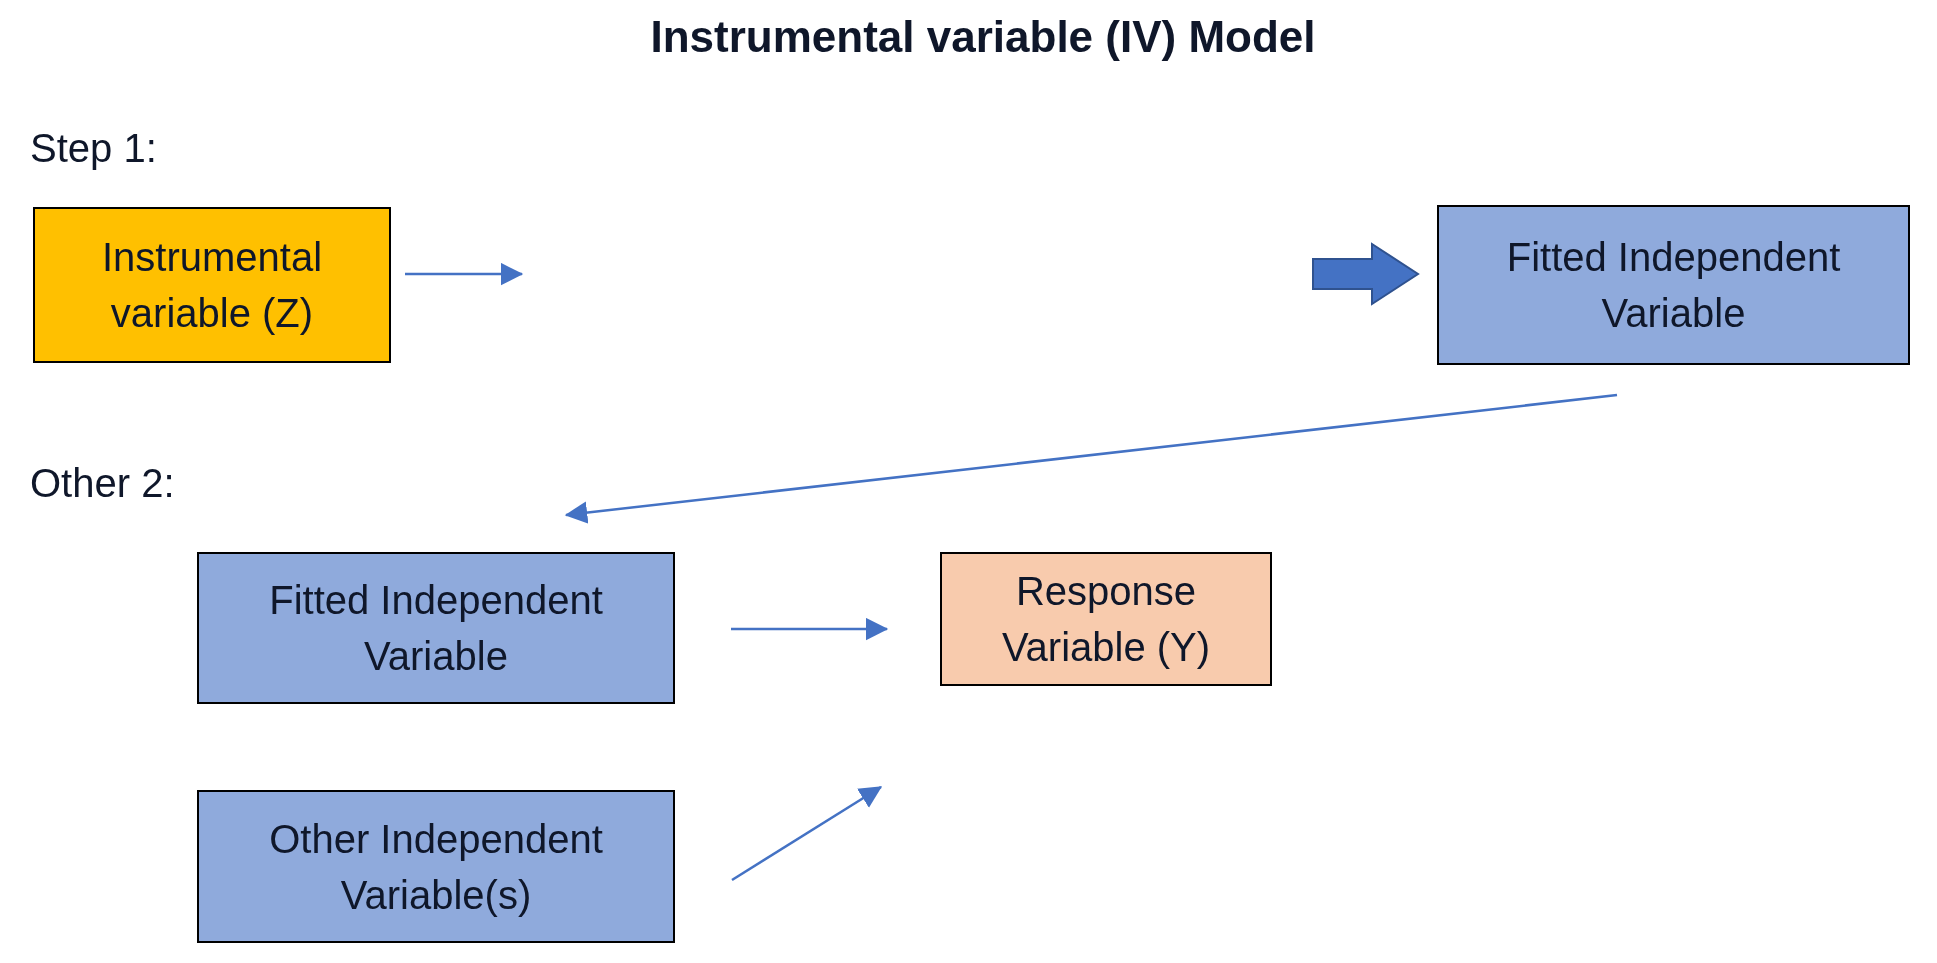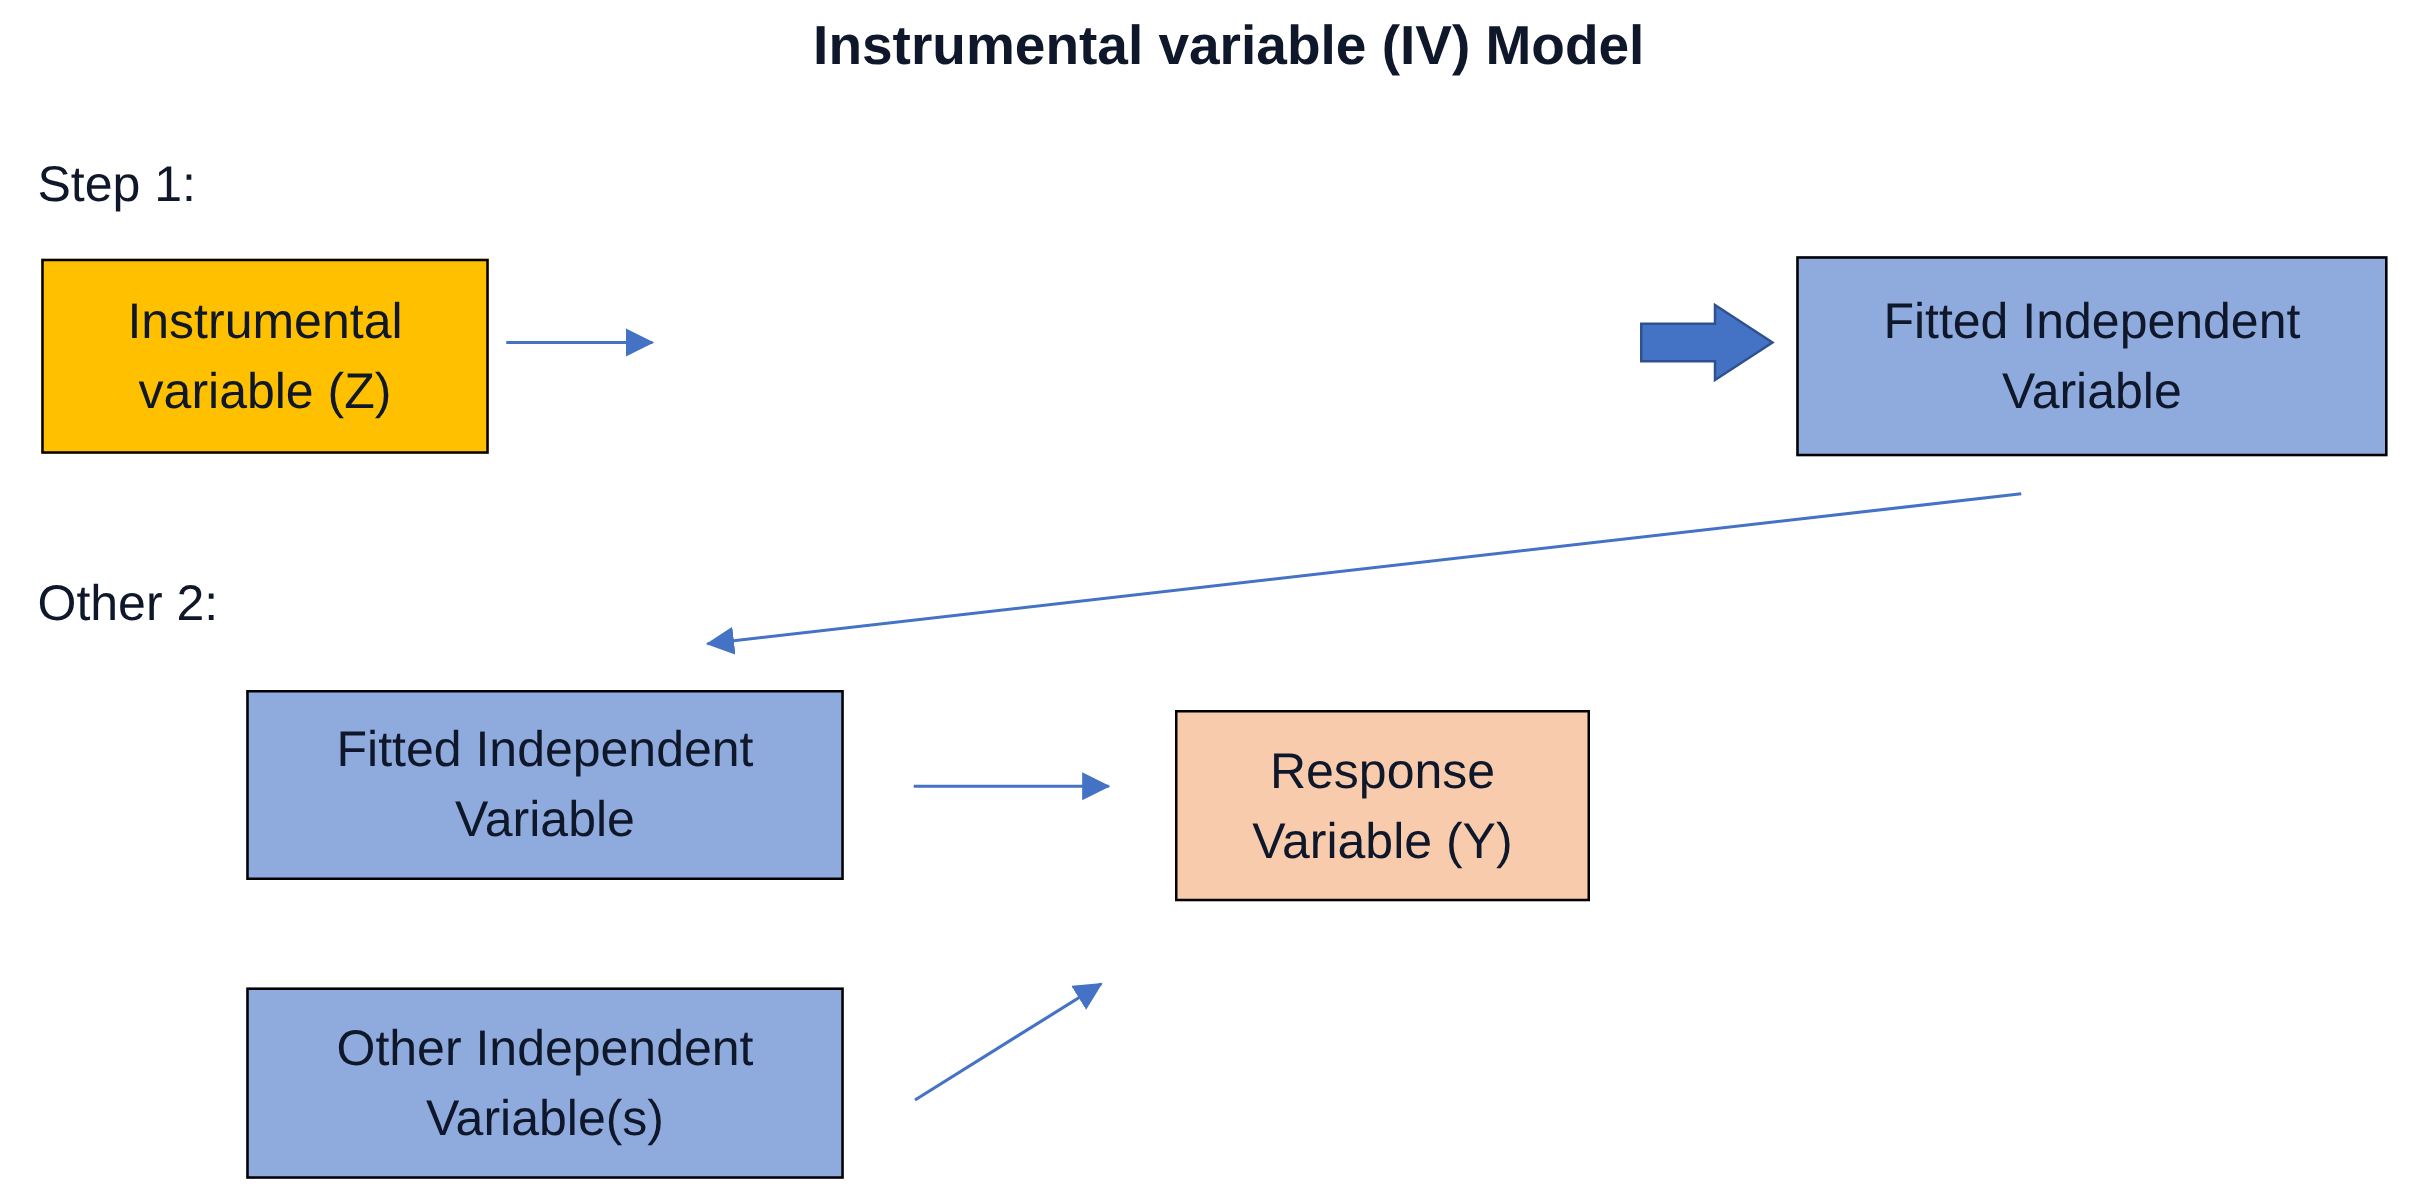--- a/index.html
+++ b/index.html
@@ -32,21 +32,21 @@
     font-size:40px;line-height:56px;
     white-space:pre-line;
   }
   .node-blue{background:var(--variable-fill);}
   .node-yellow{background:var(--instrument-fill);}
   .node-peach{background:var(--response-fill);}
   #node-instrumental{left:33px;top:207px;width:358px;height:156px;}
   #node-independent{left:573px;top:207px;width:672px;height:153px;}
   #node-fitted1{left:1437px;top:205px;width:473px;height:160px;}
   #node-fitted2{left:197px;top:552px;width:478px;height:152px;}
-  #node-response{left:940px;top:568px;width:332px;height:153px;}
+  #node-response{left:940px;top:552px;width:332px;height:134px;}
   #node-other{left:197px;top:790px;width:478px;height:153px;}
   #arrow-layer{
     position:absolute;left:0;top:0;width:1937px;height:963px;
     pointer-events:none;
   }
   .thin-arrow{stroke:var(--arrow);stroke-width:2.5;fill:none;}
   .block-arrow{fill:var(--block-arrow-fill);stroke:var(--block-arrow-stroke);stroke-width:2;}
 </style>
 </head>
 <body>

